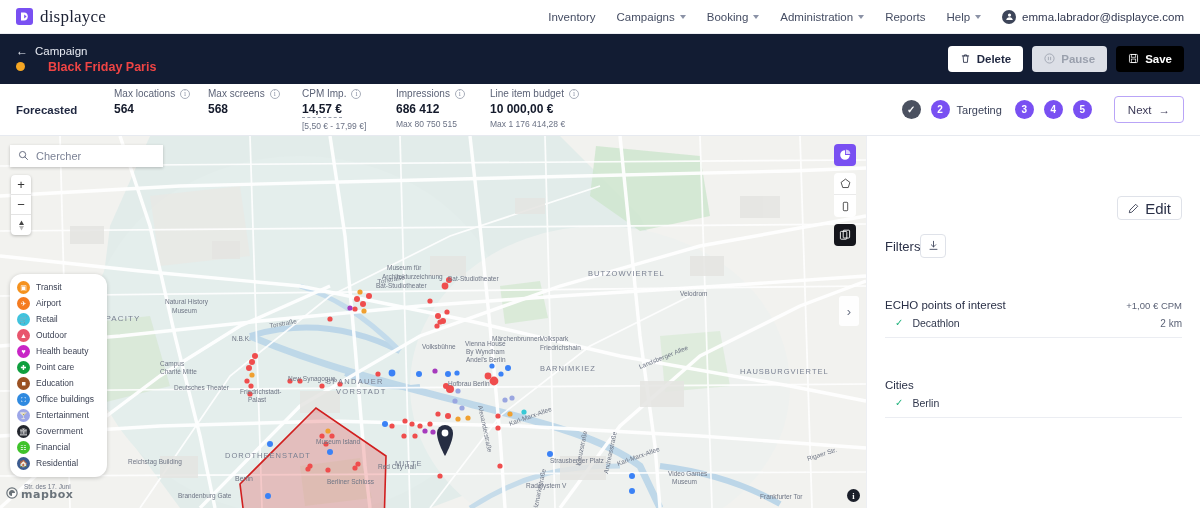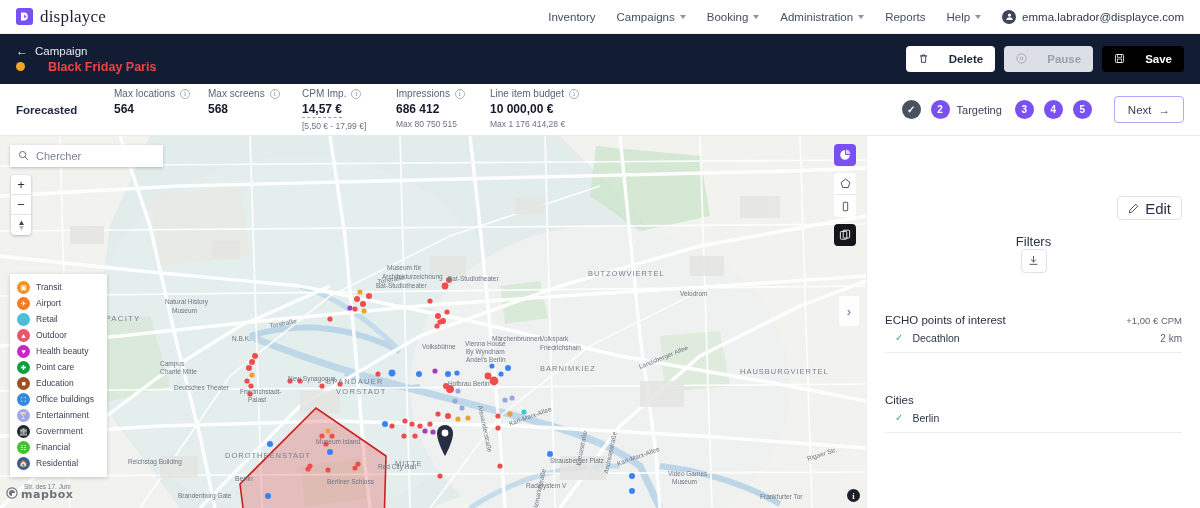--- a/index.html
+++ b/index.html
@@ -45,21 +45,21 @@
   .camphead-left { display: flex; flex-direction: column; gap: 3px; }
   .back-row { display: flex; align-items: center; gap: 7px; font-size: 11.5px;
               color: #e7eaf2; cursor: pointer; }
   .back-arrow { font-size: 12px; line-height: 1; }
   .camp-title-row { display: flex; align-items: center; gap: 7px; }
   .status-dot { width: 9px; height: 9px; border-radius: 50%; background: #f5a623; }
   .camp-title { font-size: 12.5px; font-weight: bold; color: #ef4444; padding-left: 16px; }
   .camphead-actions { margin-left: auto; display: flex; align-items: center; gap: 9px; }
   .btn {
     height: 26px; border-radius: 4px; font-size: 11.5px; display: inline-flex;
-    align-items: center; gap: 20px; padding: 0 12px; cursor: pointer; border: none;
+    align-items: center; gap: 6px; padding: 0 12px; cursor: pointer; border: none;
     font-family: "Liberation Sans", sans-serif;
   }
   .btn-white { background: #fff; color: #1f2740; font-weight: bold; }
   .btn-disabled { background: #dcdfe6; color: #9aa0ad; font-weight: bold; cursor: default; }
   .btn-purple { background: #000000; color: #fff; font-weight: bold; }
 
   
   .forecastbar {
     height: 52px; background: #fff; display: flex; align-items: center;
     padding: 0 16px; border-bottom: 1px solid #e7eaf0;
@@ -126,21 +126,21 @@
   .zoom-btn:last-child { border-bottom: none; font-size: 9px; }
 
   .mapbox-logo-btn {
     position: absolute; left: 10px; top: 240px; width: 22px; height: 22px;
     background: #111; border-radius: 3px; display: flex; align-items: center;
     justify-content: center; z-index: 9;
   }
 
   .legend {
     position: absolute; left: 10px; top: 138px; width: 97px; background: #fff;
-    border-radius: 1px; box-shadow: 0 1px 4px rgba(0,0,0,.2); padding: 5px 0 6px 0; z-index: 9;
+    border-radius: 12px; box-shadow: 0 1px 4px rgba(0,0,0,.2); padding: 5px 0 6px 0; z-index: 9;
   }
   .legend-row { display: flex; align-items: center; gap: 6px; padding: 1.5px 7px; }
   .legend-dot {
     width: 13px; height: 13px; border-radius: 50%; flex: none;
     display: flex; align-items: center; justify-content: center;
     color: #fff; font-size: 7px; line-height: 1;
   }
   .legend-text { font-size: 8.5px; color: #3c4254; white-space: nowrap; }
 
   .map-tools {
@@ -182,21 +182,21 @@
     width: 334px; height: 372px; background: #fff; padding: 12px 18px 0 18px;
     border-left: 1px solid #edeff3;
   }
   .panel-top { display: flex; justify-content: flex-end; }
   .btn-edit {
     height: 24px; border: 1px solid #dfe2e9; background: #fff; border-radius: 4px;
     font-size: 15px; color: #2a3047; display: inline-flex; align-items: center;
     gap: 6px; padding: 0 10px; cursor: pointer; margin-top: 48px;
   }
   .filters-row {
-    display: flex; align-items: center; justify-content: flex-start; margin-top: 14px; flex-direction: column;
+    display: flex; align-items: center; justify-content: flex-start; margin-top: 14px;
   }
   .filters-title { font-size: 13px; color: #2a3047; }
   .btn-download {
     width: 26px; height: 24px; border: 1px solid #dfe2e9; background: #fff;
     border-radius: 4px; display: flex; align-items: center; justify-content: center;
     cursor: pointer;
   }
   .section { margin-top: 17px; }
   .section-head {
     display: flex; align-items: baseline; justify-content: space-between;

